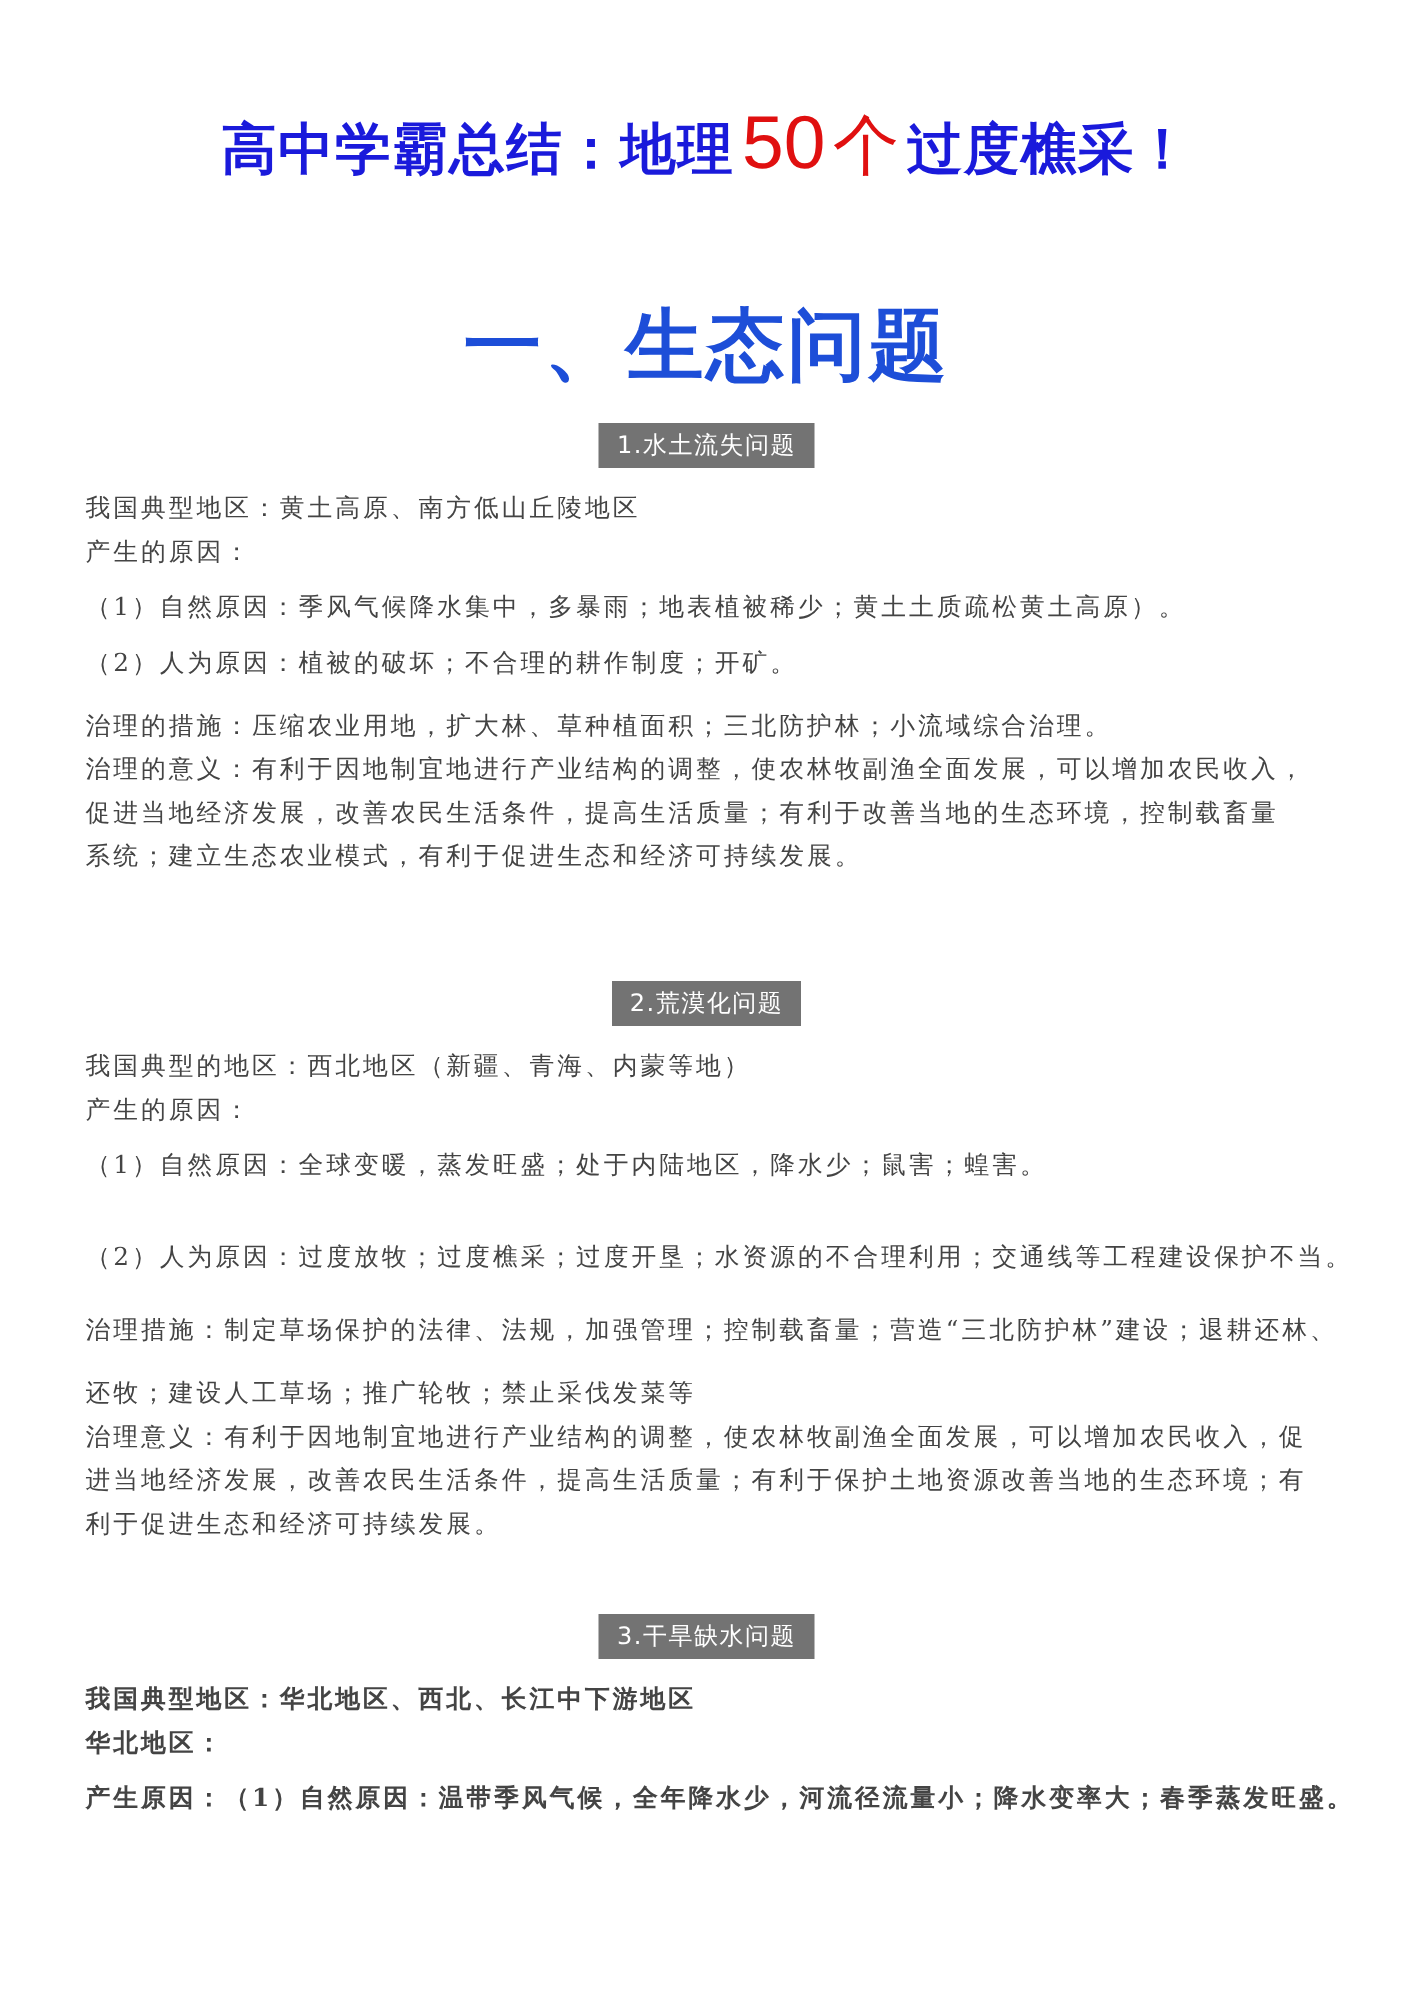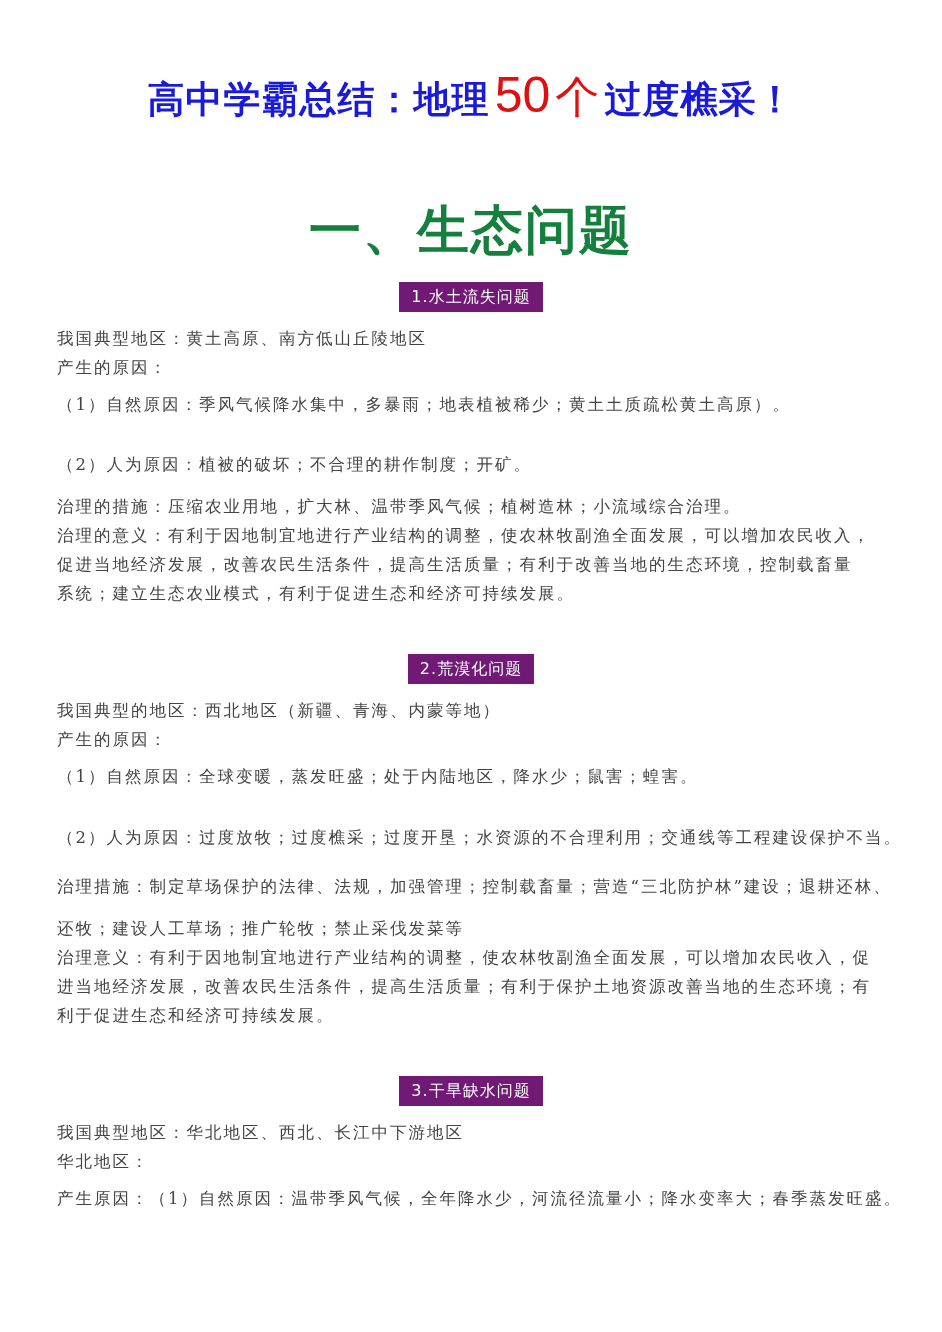--- a/index.html
+++ b/index.html
@@ -1,22 +1,22 @@
 <!DOCTYPE html>
 <html><head>
 <meta charset="utf-8">
 <style>
   html, body { margin: 0; padding: 0; background: #ffffff; }
   body { width: 942px; height: 1332px; position: relative; overflow: hidden; font-family: "DejaVu Serif", "Liberation Serif", serif; }
   .banner { position: absolute; top: 66px; left: 0; width: 942px; text-align: center; white-space: nowrap; }
   .banner .blue { color: #1a1adb; font-family: "DejaVu Sans", sans-serif; font-weight: bold; font-size: 37px; letter-spacing: 1px; }
   .banner .red { color: #e01010; font-family: "Liberation Sans", sans-serif; font-size: 50px; }
-  .chapter { position: absolute; top: 196px; left: 0; width: 942px; text-align: center; font-family: "DejaVu Serif", serif; font-weight: bold; font-size: 52px; color: #15803d; letter-spacing: 2px; }
+  .chapter { position: absolute; top: 196px; left: 0; width: 942px; text-align: center; font-family: "DejaVu Serif", serif; font-weight: bold; font-size: 52px; color: #1d4ed8; letter-spacing: 2px; }
   .badge-wrap { position: absolute; left: 0; width: 942px; text-align: center; }
-  .badge { display: inline-block; background: #701a75; color: #ffffff; font-family: "DejaVu Sans", sans-serif; font-size: 16px; padding: 4px 12px; line-height: 22px; letter-spacing: 1px; }
+  .badge { display: inline-block; background: #737373; color: #ffffff; font-family: "DejaVu Sans", sans-serif; font-size: 16px; padding: 4px 12px; line-height: 22px; letter-spacing: 1px; }
   .para { position: absolute; left: 57px; width: 830px; font-size: 16.5px; color: #444; line-height: 29px; letter-spacing: 2px; }
   .line { display: block; white-space: nowrap; }
 </style>
 </head>
 <body>
 
 <div class="banner">
   <span class="blue">高中学霸总结：地理</span>
   <span class="red">50</span>
   <span class="red" style="font-family:'DejaVu Sans',sans-serif;font-size:44px;">个</span>
@@ -25,22 +25,22 @@
 
 <div class="chapter">一、生态问题</div>
 
 <div class="badge-wrap" style="top:282px;">
   <span class="badge">1.水土流失问题</span>
 </div>
 <div class="para" style="top:324px;">
   <span class="line">我国典型地区：黄土高原、南方低山丘陵地区</span>
   <span class="line">产生的原因：</span>
   <span class="line" style="margin-top:8px;">（1）自然原因：季风气候降水集中，多暴雨；地表植被稀少；黄土土质疏松黄土高原）。</span>
-  <span class="line" style="margin-top:31px;">（2）人为原因：植被的破坏；不合理的耕作制度；开矿。</span>
-  <span class="line" style="margin-top:13px;">治理的措施：压缩农业用地，扩大林、温带季风气候；植树造林；小流域综合治理。</span>
+  <span class="line" style="margin-top:8px;">（2）人为原因：植被的破坏；不合理的耕作制度；开矿。</span>
+  <span class="line" style="margin-top:13px;">治理的措施：压缩农业用地，扩大林、草种植面积；三北防护林；小流域综合治理。</span>
   <span class="line">治理的意义：有利于因地制宜地进行产业结构的调整，使农林牧副渔全面发展，可以增加农民收入，</span>
   <span class="line">促进当地经济发展，改善农民生活条件，提高生活质量；有利于改善当地的生态环境，控制载畜量</span>
   <span class="line">系统；建立生态农业模式，有利于促进生态和经济可持续发展。</span>
 </div>
 
 <div class="badge-wrap" style="top:654px;">
   <span class="badge">2.荒漠化问题</span>
 </div>
 <div class="para" style="top:696px;">
   <span class="line">我国典型的地区：西北地区（新疆、青海、内蒙等地）</span>
@@ -50,17 +50,17 @@
   <span class="line" style="margin-top:20px;">治理措施：制定草场保护的法律、法规，加强管理；控制载畜量；营造“三北防护林”建设；退耕还林、</span>
   <span class="line" style="margin-top:13px;">还牧；建设人工草场；推广轮牧；禁止采伐发菜等</span>
   <span class="line">治理意义：有利于因地制宜地进行产业结构的调整，使农林牧副渔全面发展，可以增加农民收入，促</span>
   <span class="line">进当地经济发展，改善农民生活条件，提高生活质量；有利于保护土地资源改善当地的生态环境；有</span>
   <span class="line">利于促进生态和经济可持续发展。</span>
 </div>
 
 <div class="badge-wrap" style="top:1076px;">
   <span class="badge">3.干旱缺水问题</span>
 </div>
-<div class="para" style="top:1118px;">
+<div class="para" style="top:1118px;font-weight:bold;">
   <span class="line">我国典型地区：华北地区、西北、长江中下游地区</span>
   <span class="line">华北地区：</span>
   <span class="line" style="margin-top:8px;">产生原因：（1）自然原因：温带季风气候，全年降水少，河流径流量小；降水变率大；春季蒸发旺盛。</span>
 </div>
 
 </body></html>

